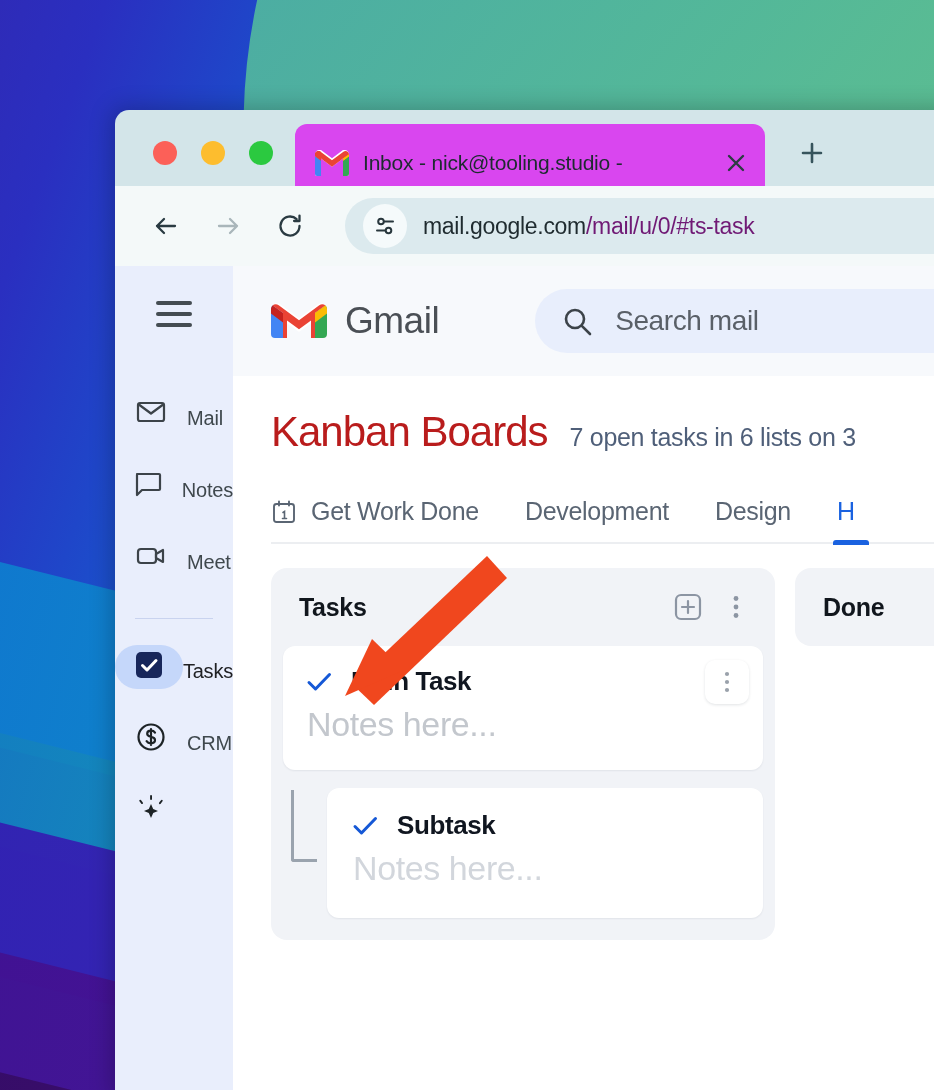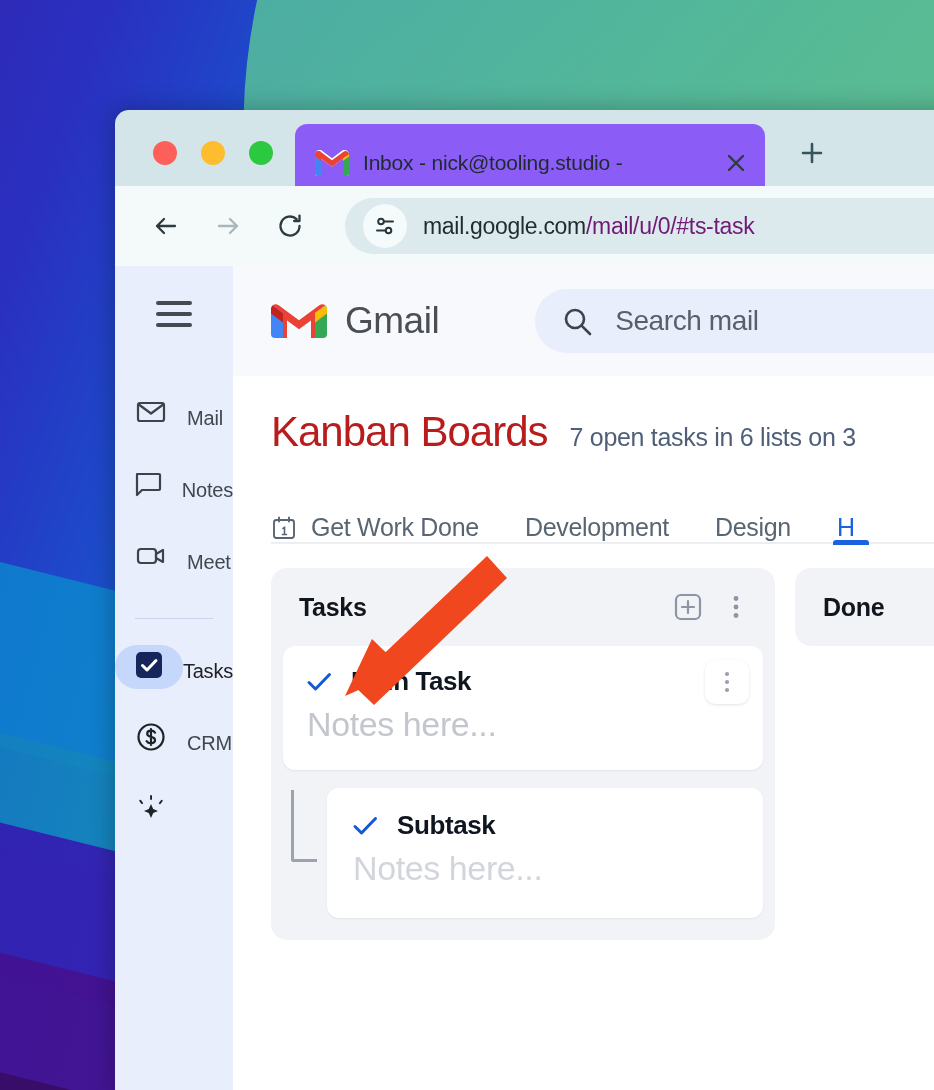--- a/index.html
+++ b/index.html
@@ -68,21 +68,21 @@
     display: flex; gap: 24px;
   }
   .light { width: 24px; height: 24px; border-radius: 50%; }
   #light-close { background: #fc6058; }
   #light-min   { background: #fdbd2e; }
   #light-max   { background: #2bc940; }
 
   #tab-active {
     position: absolute; left: 180px; top: 14px;
     width: 470px; height: 62px;
-    background: #8b5cf6;
+    background: #d946ef;
     border-radius: 12px 12px 0 0;
     display: flex; align-items: center;
     padding: 16px 16px 0 20px;
     gap: 14px;
   }
   #tab-title {
     flex: 1;
     font-size: 21px;
     color: #1d2b2f;
     white-space: nowrap;
@@ -244,20 +244,21 @@
     border-bottom: 2px solid #eceef1;
     padding-bottom: 0;
     height: 54px;
     white-space: nowrap;
   }
   .board-tab {
     display: flex; align-items: center; gap: 14px;
     font-size: 25px;
     color: #5a6573;
     font-weight: 500;
+    padding-bottom: 16px;
     letter-spacing: -.3px;
     position: relative;
     flex: none;
   }
   .board-tab.active { color: #1a62e0; }
   .board-tab.active::after {
     content: "";
     position: absolute;
     left: -4px; right: -14px; bottom: -3px;
     height: 5px; background: #1a62e0;

